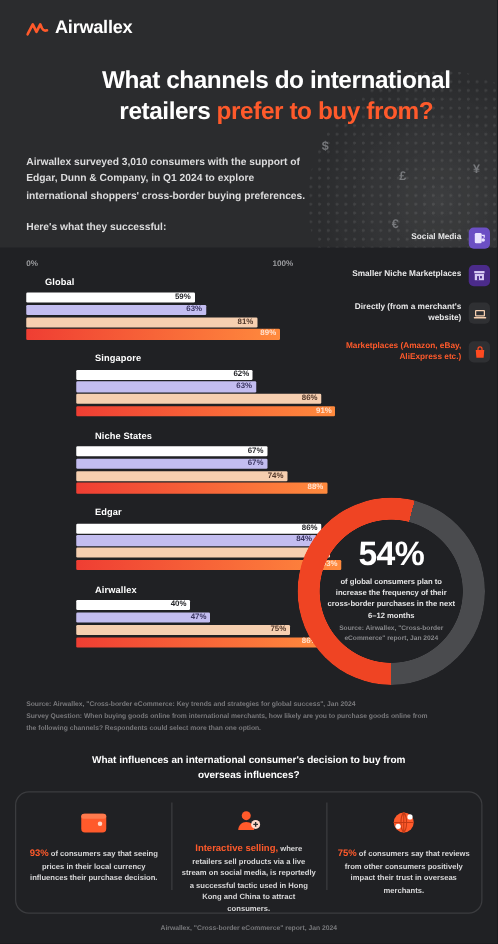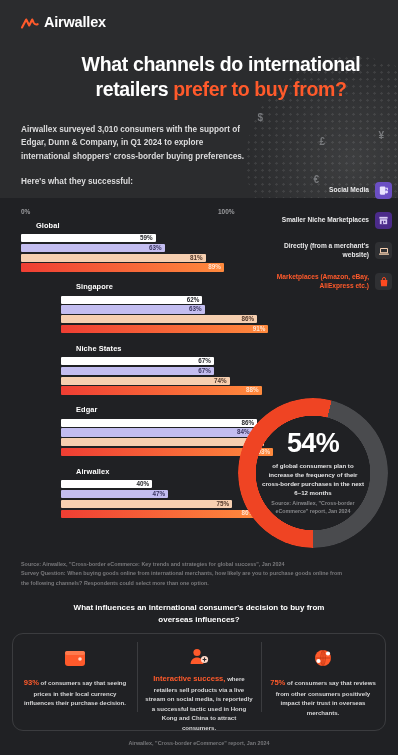--- a/index.html
+++ b/index.html
@@ -388,21 +388,21 @@
       <div class="col">
         <span class="col-icon">
           <svg width="24" height="22" viewBox="0 0 24 22">
               <circle cx="10" cy="7.5" r="3.6" fill="#ff5a2b"></circle>
               <path d="M3.6 19c0-3.8 2.9-6.4 6.4-6.4s6.4 2.6 6.4 6.4z" fill="#ff5a2b"></path>
               <circle cx="17.5" cy="14.5" r="3.6" fill="#ffd9c9"></circle>
               <path d="M17.5 12.6v3.8M15.6 14.5h3.8" stroke="#2b2c2e" stroke-width="1.1"></path>
             </svg>
         </span>
         <div class="col-text">
-          <span class="big">Interactive success,</span><span> where retailers sell products via a live stream on social media, is reportedly a successful tactic used in Hong Kong and China to attract consumers.</span>
+          <span class="big">Interactive selling,</span><span> where retailers sell products via a live stream on social media, is reportedly a successful tactic used in Hong Kong and China to attract consumers.</span>
         </div>
       </div>
 
       <div class="col">
         <span class="col-icon">
           <svg width="24" height="22" viewBox="0 0 24 22">
               <circle cx="12" cy="11" r="8" fill="#ff5a2b"></circle>
               <path d="M12 3v16M4 11h16M12 3c3 3.2 3 12.8 0 16M12 3c-3 3.2-3 12.8 0 16" stroke="#c43a15" stroke-width="0.9" fill="none"></path>
               <circle cx="17" cy="6.5" r="2.1" fill="#fff"></circle>
               <circle cx="7.5" cy="14" r="2.1" fill="#fff"></circle>

